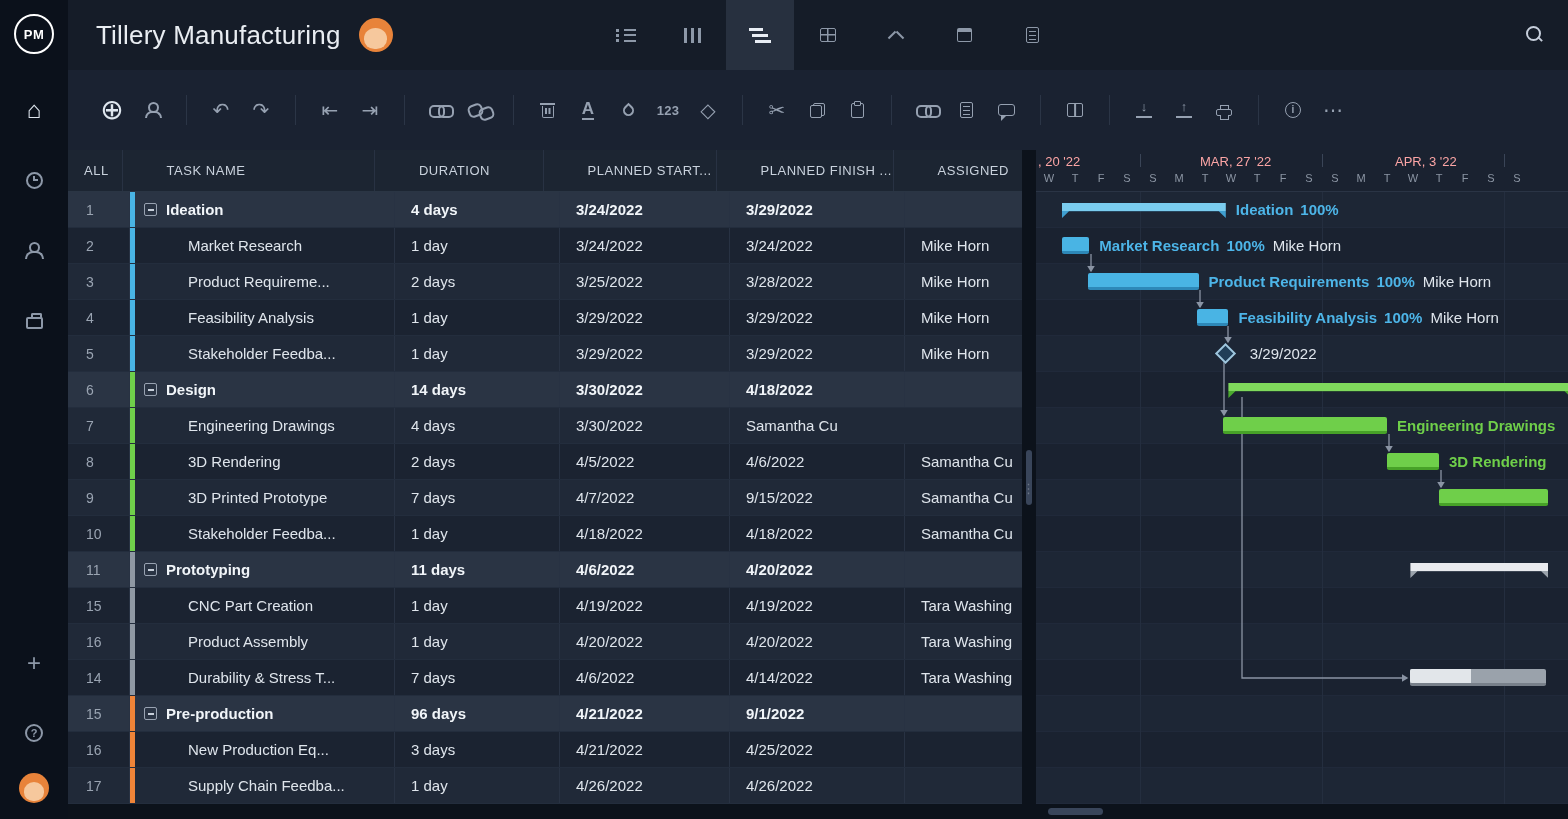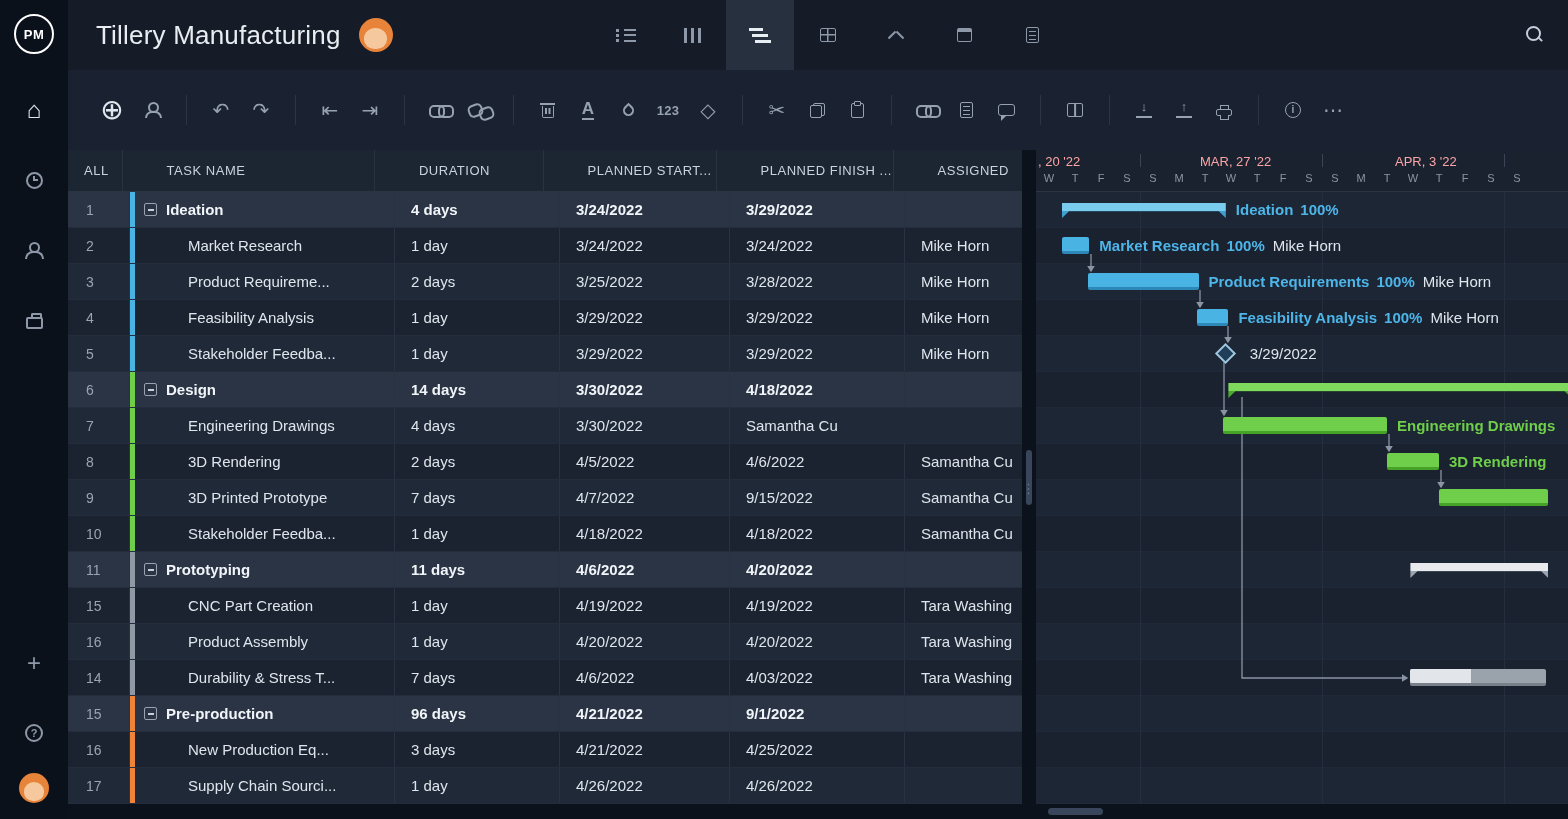--- a/index.html
+++ b/index.html
@@ -560,21 +560,21 @@
           <div class="trow">
             <div class="cell col-num">14</div>
             <div class="cell col-name">
               <span class="strip" style="background: rgb(143, 152, 163);"></span>
               <div class="name-inner">
                 <span>Durability &amp; Stress T...</span>
               </div>
             </div>
             <div class="cell col-dur">7 days</div>
             <div class="cell col-start">4/6/2022</div>
-            <div class="cell col-finish">4/03/2022</div>
+            <div class="cell col-finish">4/14/2022</div>
             <div class="cell col-assigned">Tara Washing</div>
           </div>
           <div class="trow group">
             <div class="cell col-num">15</div>
             <div class="cell col-name">
               <span class="strip" style="background: rgb(239, 132, 56);"></span>
               <div class="name-inner">
                 <span class="collapse"></span>
                 <span>Pre-production</span>
               </div>
@@ -595,21 +595,21 @@
             <div class="cell col-dur">3 days</div>
             <div class="cell col-start">4/21/2022</div>
             <div class="cell col-finish">4/25/2022</div>
             <div class="cell col-assigned"></div>
           </div>
           <div class="trow">
             <div class="cell col-num">17</div>
             <div class="cell col-name">
               <span class="strip" style="background: rgb(239, 132, 56);"></span>
               <div class="name-inner">
-                <span>Supply Chain Sourci...</span>
+                <span>Supply Chain Feedba...</span>
               </div>
             </div>
             <div class="cell col-dur">1 day</div>
             <div class="cell col-start">4/26/2022</div>
             <div class="cell col-finish">4/26/2022</div>
             <div class="cell col-assigned"></div>
           </div>
         </div>
       <div class="t-hscroll"></div>
     </section>

